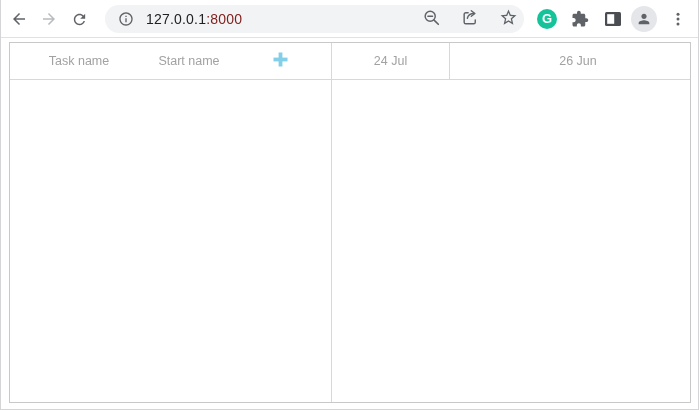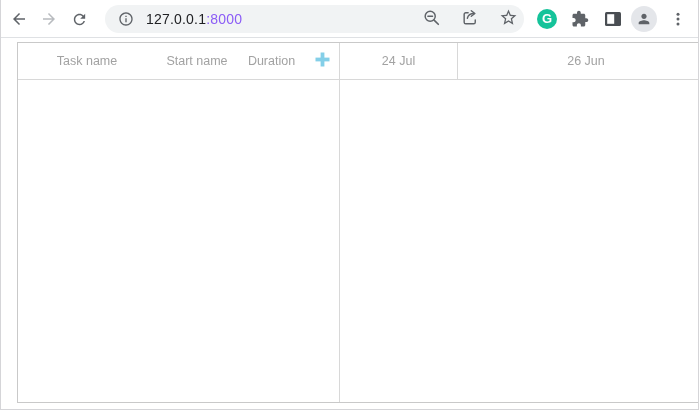--- a/index.html
+++ b/index.html
@@ -17,39 +17,39 @@
   .tb-btn { position:absolute; top:5px; width:28px; height:28px; display:flex; align-items:center; justify-content:center; border:none; background:transparent; cursor:pointer; padding:0; }
   .tb-btn svg { display:block; }
 
   .addr-bar {
     position:absolute; left:104px; top:5px; width:419px; height:28px;
     background:#f1f3f4; border-radius:14px; display:flex; align-items:center;
     padding:0 2px 0 13px; cursor:text;
   }
   .addr-bar .site-info { display:flex; align-items:center; margin-right:12px; }
   .url-text { font-size:14px; color:#202124; white-space:nowrap; letter-spacing:.2px; }
-  .url-port { color:#8b5cf6; }
+  .url-port { color:#7f1d1d; }
   .addr-spacer { flex:1; }
   .addr-icons { display:flex; align-items:center; gap:14px; padding-right:2px; }
   .addr-icons .tb-inline-btn { width:24px; height:24px; display:flex; align-items:center; justify-content:center; border:none; background:transparent; cursor:pointer; padding:0; }
 
   .grammarly-circle {
     width:20px; height:20px; border-radius:50%;
     background:var(--grammarly-green,#15c39a);
     color:#fff; font-size:13px; font-weight:bold; line-height:20px; text-align:center;
   }
   .avatar-circle {
     width:26px; height:26px; border-radius:50%; background:#e4e6ea;
     display:flex; align-items:center; justify-content:center;
   }
 
   
   .page { position:relative; width:100%; height:372px; background:#fff; }
   .gantt {
-    position:absolute; left:16px; top:4px; width:682px; height:361px;
+    position:absolute; left:8px; top:4px; width:682px; height:361px;
     border:1px solid var(--gantt-outer-border,#c9c9c9); background:#fff;
     display:flex; flex-direction:column;
   }
   .gantt-header { display:flex; height:37px; flex:0 0 37px; border-bottom:1px solid var(--gantt-inner-border,#d8d8d8); }
   .grid-head { width:322px; flex:0 0 322px; display:flex; border-right:1px solid var(--gantt-inner-border,#d8d8d8); }
   .grid-head-cell {
     display:flex; align-items:center; justify-content:center;
     font-size:12.5px; color:var(--header-text-gray,#a2a2a2); white-space:nowrap;
   }
   .ghc-1 { width:138px; } .ghc-2 { width:82px; } .ghc-3 { width:67px; }
@@ -174,21 +174,20 @@
     </button>
   </div>
 
   <div class="page">
     <div class="gantt">
 
       <div class="gantt-header">
         <div class="grid-head">
           <div class="grid-head-cell ghc-1">Task name</div>
           <div class="grid-head-cell ghc-2">Start name</div>
-          <div class="grid-head-cell ghc-3">Duration</div>
           <div class="ghc-add">
             <span>
               <svg width="15" height="15" viewBox="0 0 15 15">
                   <rect x="5.6" y="0.5" width="3.8" height="14" fill="#84cfe8"></rect>
                   <rect x="0.5" y="5.6" width="14" height="3.8" fill="#84cfe8"></rect>
                 </svg>
             </span>
           </div>
         </div>
         <div class="scale-head">

